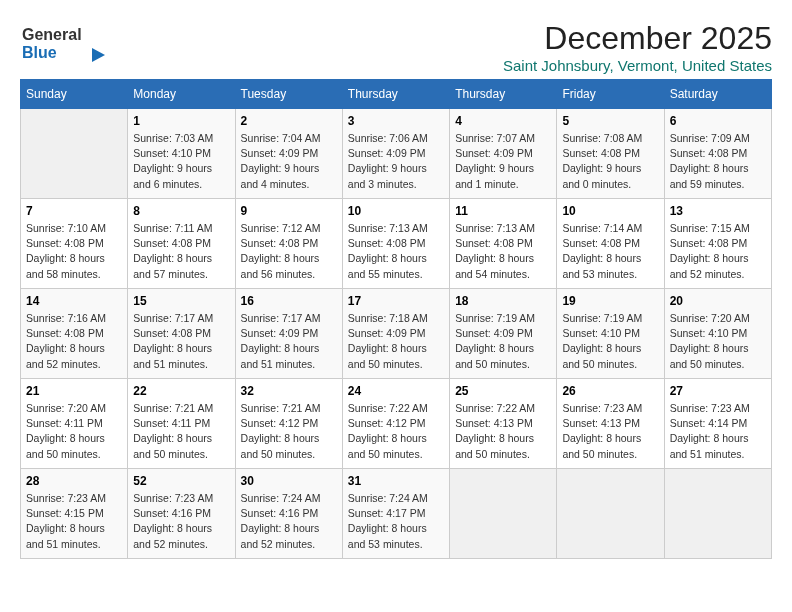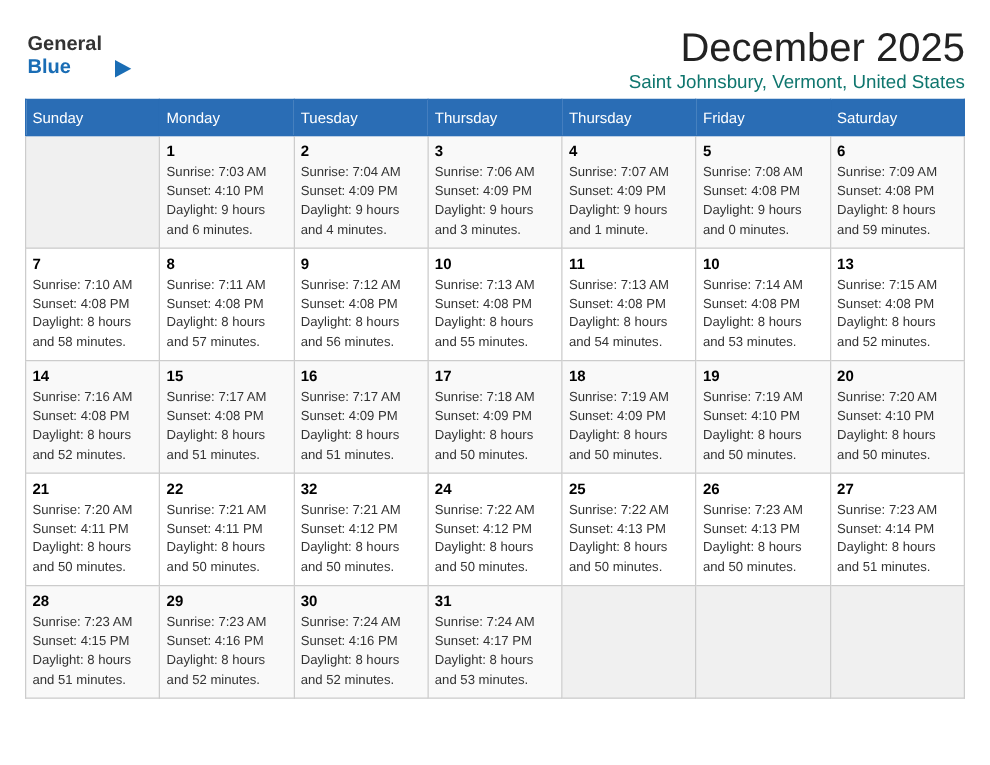--- a/index.html
+++ b/index.html
@@ -227,21 +227,21 @@
           <span class="day-num">27</span>
           <div class="day-info">Sunrise: 7:23 AM<br>Sunset: 4:14 PM<br>Daylight: 8 hours and 51 minutes.</div>
         </td>
       </tr>
       <tr>
         <td>
           <span class="day-num">28</span>
           <div class="day-info">Sunrise: 7:23 AM<br>Sunset: 4:15 PM<br>Daylight: 8 hours and 51 minutes.</div>
         </td>
         <td>
-          <span class="day-num">29</span>
+          <span class="day-num">52</span>
           <div class="day-info">Sunrise: 7:23 AM<br>Sunset: 4:16 PM<br>Daylight: 8 hours and 52 minutes.</div>
         </td>
         <td>
           <span class="day-num">30</span>
           <div class="day-info">Sunrise: 7:24 AM<br>Sunset: 4:16 PM<br>Daylight: 8 hours and 52 minutes.</div>
         </td>
         <td>
           <span class="day-num">31</span>
           <div class="day-info">Sunrise: 7:24 AM<br>Sunset: 4:17 PM<br>Daylight: 8 hours and 53 minutes.</div>
         </td>

